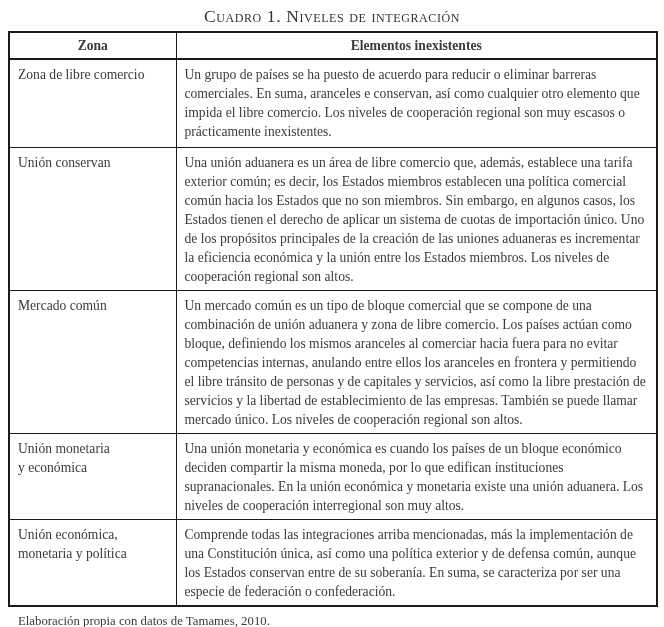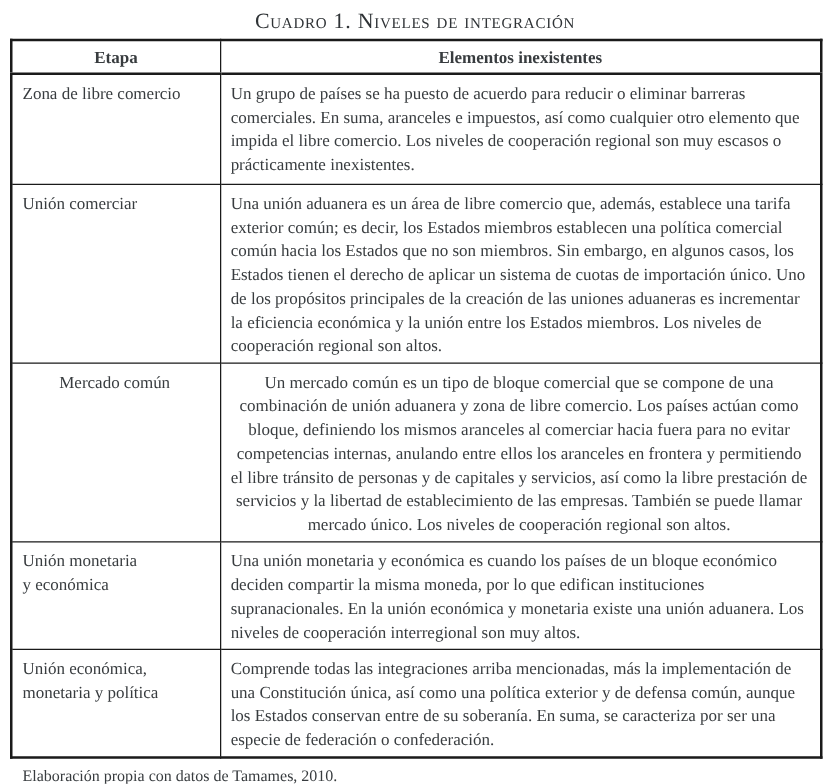--- a/index.html
+++ b/index.html
@@ -44,52 +44,52 @@
     text-align:center;
     vertical-align:middle;
     padding:3px 4px;
     height:27px;
     border-bottom-width:2px;
   }
   td{padding:5px 10px 4px 8px;margin-left:12px;}
   td.etapa{white-space:pre-line;}
   tr.r1 td{height:88px;}
   tr.r2 td{height:142px;}
-  tr.r3 td{height:143px;text-align:center;}
+  tr.r3 td{height:143px;}
   tr.r4 td{height:81px;}
   tr.r5 td{height:84px;}
   .footnote{
     margin:7px 0 0 18px;
     font-size:12.8px;
   }
 </style>
 </head>
 <body>
 
 <div class="page">
   <div class="title">Cuadro 1. Niveles de integración</div>
 
   <table class="integration">
     <colgroup>
         <col class="c1">
         <col class="c2">
       </colgroup>
     <thead>
       <tr>
-        <th>Etapa</th>
+        <th>Zona</th>
         <th>Elementos inexistentes</th>
       </tr>
     </thead>
     <tbody>
       <tr class="r1">
         <td class="etapa">Zona de libre comercio</td>
-        <td class="elem">Un grupo de países se ha puesto de acuerdo para reducir o eliminar barreras comerciales. En suma, aranceles e impuestos, así como cualquier otro elemento que impida el libre comercio. Los niveles de cooperación regional son muy escasos o prácticamente inexistentes.</td>
+        <td class="elem">Un grupo de países se ha puesto de acuerdo para reducir o eliminar barreras comerciales. En suma, aranceles e conservan, así como cualquier otro elemento que impida el libre comercio. Los niveles de cooperación regional son muy escasos o prácticamente inexistentes.</td>
       </tr>
       <tr class="r2">
-        <td class="etapa">Unión comerciar</td>
+        <td class="etapa">Unión conservan</td>
         <td class="elem">Una unión aduanera es un área de libre comercio que, además, establece una tarifa exterior común; es decir, los Estados miembros establecen una política comercial común hacia los Estados que no son miembros. Sin embargo, en algunos casos, los Estados tienen el derecho de aplicar un sistema de cuotas de importación único. Uno de los propósitos principales de la creación de las uniones aduaneras es incrementar la eficiencia económica y la unión entre los Estados miembros. Los niveles de cooperación regional son altos.</td>
       </tr>
       <tr class="r3">
         <td class="etapa">Mercado común</td>
         <td class="elem">Un mercado común es un tipo de bloque comercial que se compone de una combinación de unión aduanera y zona de libre comercio. Los países actúan como bloque, definiendo los mismos aranceles al comerciar hacia fuera para no evitar competencias internas, anulando entre ellos los aranceles en frontera y permitiendo el libre tránsito de personas y de capitales y servicios, así como la libre prestación de servicios y la libertad de establecimiento de las empresas. También se puede llamar mercado único. Los niveles de cooperación regional son altos.</td>
       </tr>
       <tr class="r4">
         <td class="etapa">Unión monetaria
 y económica</td>
         <td class="elem">Una unión monetaria y económica es cuando los países de un bloque económico deciden compartir la misma moneda, por lo que edifican instituciones supranacionales. En la unión económica y monetaria existe una unión aduanera. Los niveles de cooperación interregional son muy altos.</td>

